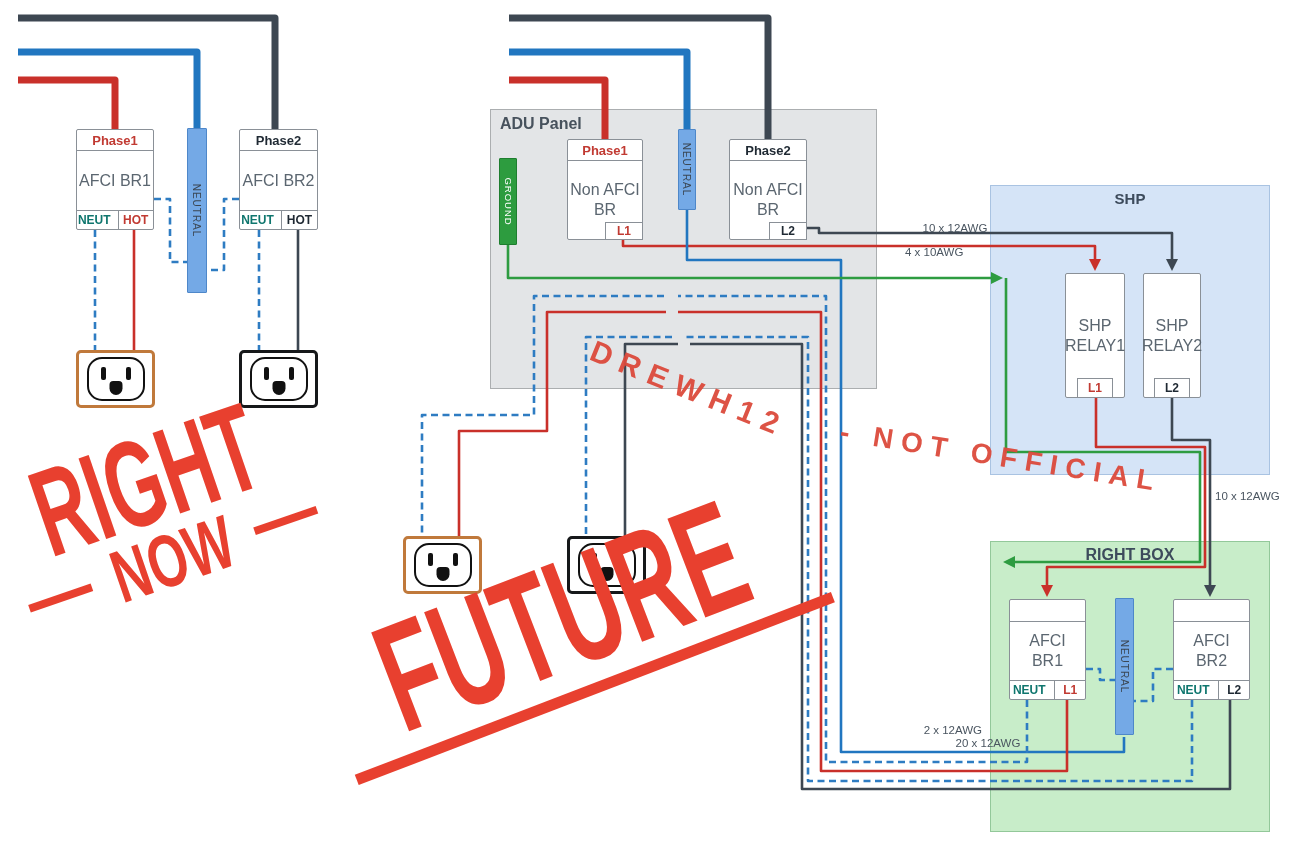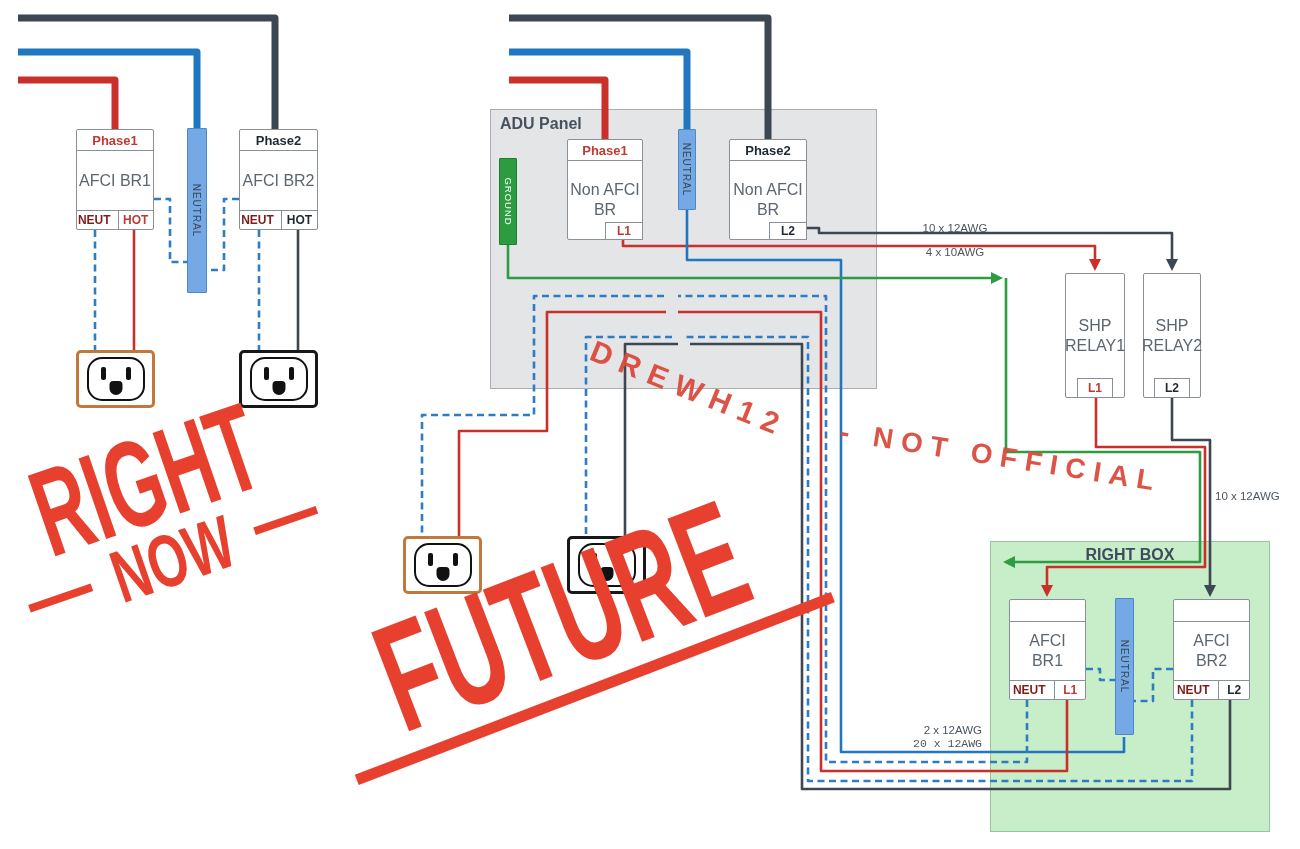--- a/index.html
+++ b/index.html
@@ -20,21 +20,21 @@
       color:#5B6670;text-align:center;line-height:1.25;padding:0 2px;}
   .bk-terms{height:18px;border-top:1.5px solid #8a9097;display:flex;}
   .cell{display:flex;align-items:center;justify-content:center;font-weight:700;font-size:12px;}
   .cell + .cell{border-left:1.5px solid #8a9097;margin-left:6px;}
   .corner-cell{position:absolute;right:-1px;bottom:-1px;width:38px;height:18px;background:#fff;
       border:1.5px solid #8a9097;display:flex;align-items:center;justify-content:center;
       font-weight:700;font-size:12px;box-sizing:border-box;}
   .mid-cell{position:absolute;left:50%;bottom:-1px;transform:translateX(-50%);width:36px;height:20px;
       background:#fff;border:1.5px solid #8a9097;display:flex;align-items:center;justify-content:center;
       font-weight:700;font-size:12px;box-sizing:border-box;}
-  .t-red{color:#C13A32;} .t-dark{color:#1F2933;} .t-blue{color:#7f1d1d;}
+  .t-red{color:#C13A32;} .t-dark{color:#1F2933;} .t-blue{color:#0f766e;}
   
   .vbar{position:absolute;display:flex;align-items:center;justify-content:center;z-index:3;
         box-sizing:border-box;border-radius:1px;}
   .vbar span{transform:rotate(90deg);white-space:nowrap;font-size:10px;letter-spacing:1px;}
   .bar-neutral{background:#74A9E6;border:1.5px solid #4E87C9;}
   .bar-neutral span{color:#3B4754;}
   .bar-ground{background:#2D9C3F;border:1.5px solid #1E7E2F;}
   .bar-ground span{color:#ffffff;font-size:9.5px;}
   
   .outlet{position:absolute;width:79px;height:58px;background:#fff;border-radius:5px;z-index:3;
@@ -63,20 +63,23 @@
   .wm2{left:843px;top:416px;font-size:28px;letter-spacing:8px;transform:rotate(9deg);transform-origin:left top;}
 </style>
 </head>
 <body>
 
 <div id="stage">
 
   <div class="panel" style="left:490px;top:109px;width:385px;height:278px;background:#E3E5E7;border:1.5px solid #ABAEB0;">
     <div class="panel-label" style="left:9px;top:5px;font-size:16px;">ADU Panel</div>
   </div>
+  <div class="panel" style="left:990px;top:185px;width:278px;height:288px;background:#D5E4F7;border:1.5px solid #A9C3E2;">
+    <div class="panel-label" style="left:0;right:0;top:4px;text-align:center;font-size:15px;color:#3D4B5C;">SHP</div>
+  </div>
   <div class="panel" style="left:990px;top:541px;width:278px;height:289px;background:#C8EDC9;border:1.5px solid #93C89A;">
     <div class="panel-label" style="left:0;right:0;top:4px;text-align:center;font-size:16px;color:#3D4B5C;">RIGHT BOX</div>
   </div>
 
   <svg id="wires" class="layer" viewBox="0 0 1300 849" xmlns="http://www.w3.org/2000/svg">
 
     <path d="M18 18 H275 V130" stroke="#3D4752" stroke-width="7" fill="none" stroke-linejoin="round"></path>
     <path d="M18 52 H197 V130" stroke="#2176C0" stroke-width="7" fill="none" stroke-linejoin="round"></path>
     <path d="M18 80 H115 V130" stroke="#C9302A" stroke-width="7" fill="none" stroke-linejoin="round"></path>
 
@@ -212,24 +215,24 @@
   </div>
   <div class="outlet dark" style="left:567px;top:536px;">
     <div class="face">
       <span class="slot l"></span>
       <span class="slot r"></span>
       <span class="ghole"></span>
     </div>
   </div>
 
   <div class="wlabel" style="left:905px;top:222px;width:100px;text-align:center;">10 x 12AWG</div>
-  <div class="wlabel" style="left:905px;top:246px;width:100px;text-align:center;">4 x 10AWG</div>
+  <div class="wlabel" style="left:905px;top:246px;width:100px;text-align:left;">4 x 10AWG</div>
   <div class="wlabel" style="left:1215px;top:490px;">10 x 12AWG</div>
   <div class="wlabel" style="left:898px;top:724px;width:84px;text-align:right;">2 x 12AWG</div>
-  <div class="wlabel" style="left:898px;top:737px;width:84px;text-align:right;font-family:Liberation Mono, monospace;">20 x 12AWG</div>
+  <div class="wlabel" style="left:946px;top:737px;width:84px;text-align:center;">20 x 12AWG</div>
 
   <div class="stamp rn">
     <div class="rn-l1">RIGHT</div>
     <div class="rn-l2">
       <span class="rn-dash"></span>
       <span class="txt">NOW</span>
       <span class="rn-dash"></span>
     </div>
   </div>
 

